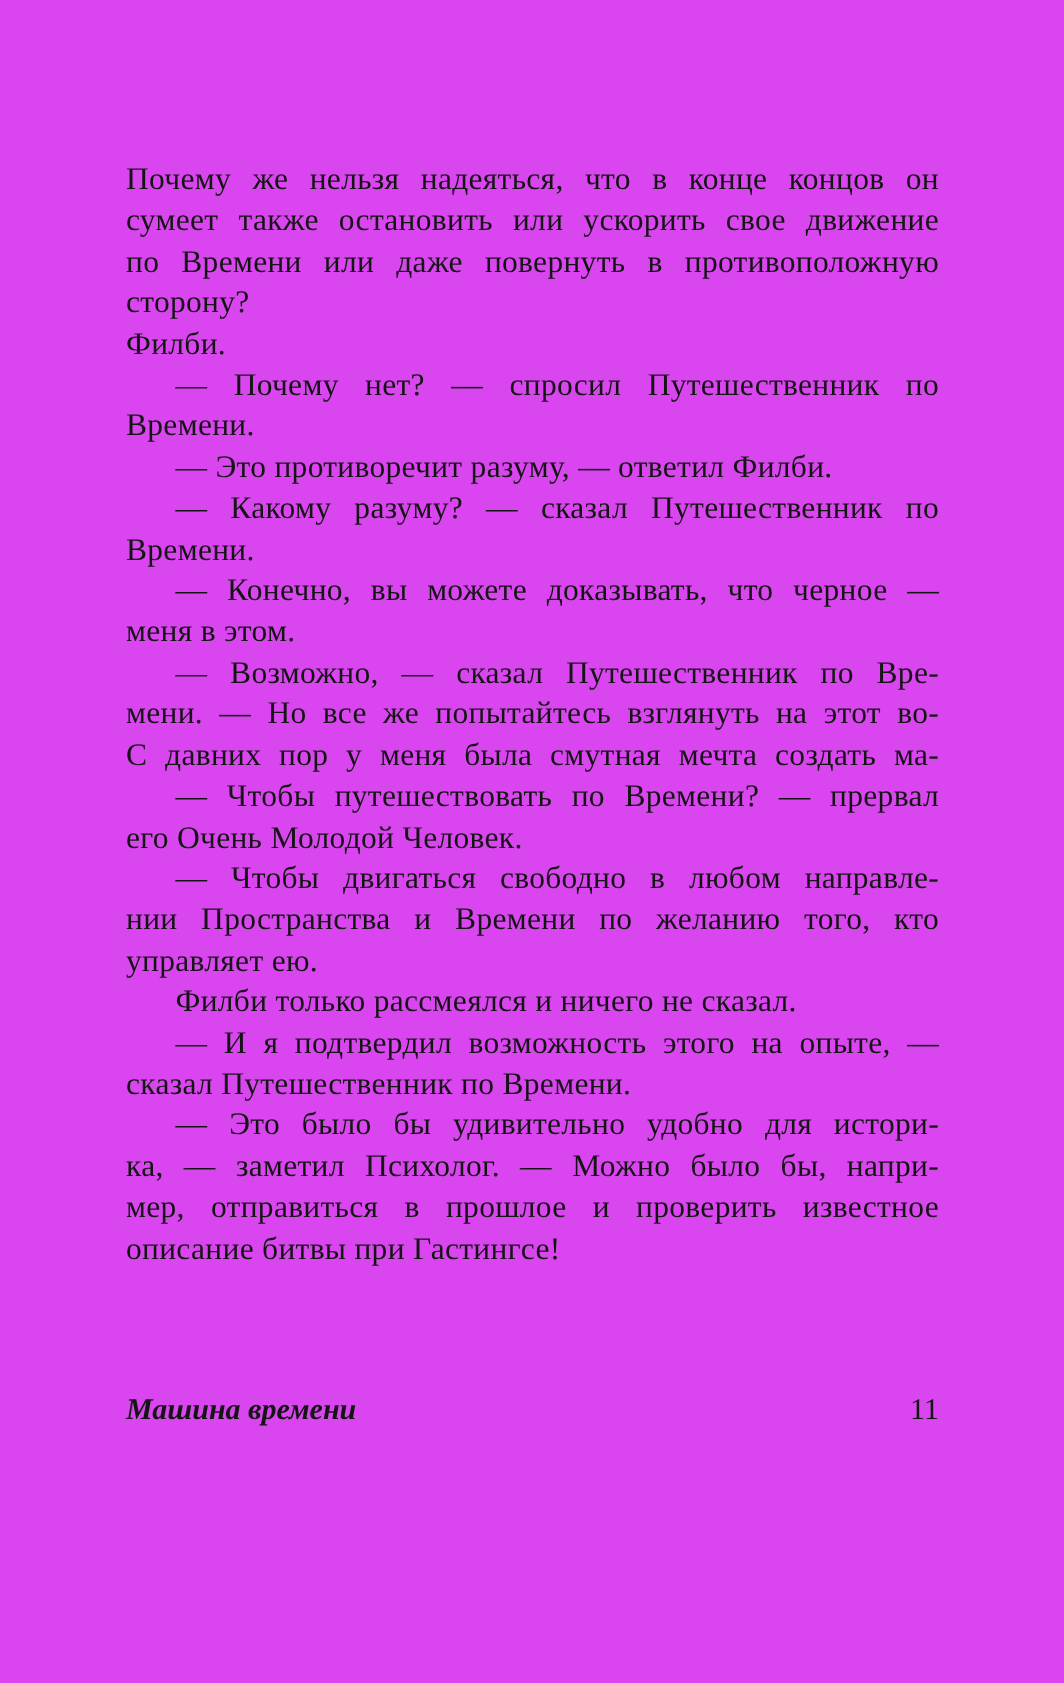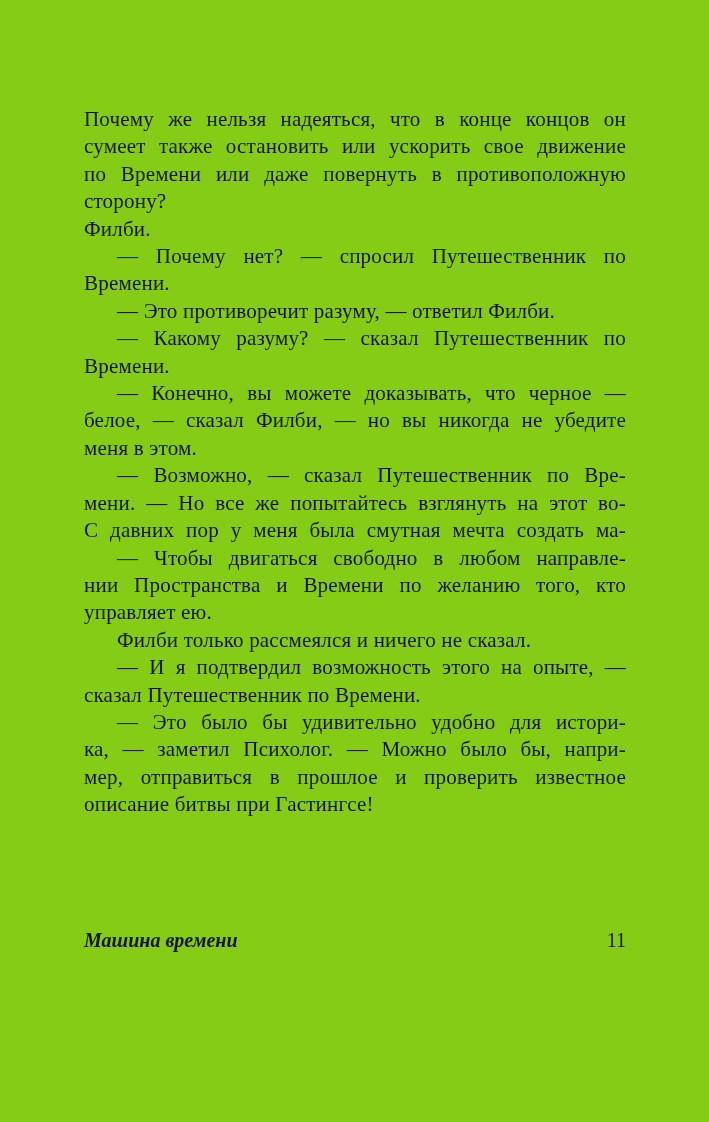--- a/index.html
+++ b/index.html
@@ -11,21 +11,21 @@
     width: 709px;
     height: 1122px;
     position: relative;
     font-family: "Liberation Serif", serif;
     color: #151515;
     overflow: hidden;
   }
   .book-page {
     position: absolute;
     inset: 0;
-    background: #84cc16;
+    background: #d946ef;
   }
   .text-block {
     position: absolute;
     left: 84px;
     top: 106px;
     width: 542px;
   }
   .paragraph {
     margin: 0;
     padding: 0;
@@ -85,27 +85,30 @@
       </div>
       <div class="paragraph">
         <div class="line last indent">— Это противоречит разуму, — ответил Филби.</div>
       </div>
       <div class="paragraph">
         <div class="line indent">— Какому разуму? — сказал Путешественник по</div>
         <div class="line last">Времени.</div>
       </div>
       <div class="paragraph">
         <div class="line indent">— Конечно, вы можете доказывать, что черное —</div>
-        <div class="line">белое, — сказал Филби, — но вы никогда не убедите</div>
         <div class="line last">меня в этом.</div>
       </div>
       <div class="paragraph">
         <div class="line indent">— Возможно, — сказал Путешественник по Вре-</div>
         <div class="line">мени. — Но все же попытайтесь взглянуть на этот во-</div>
         <div class="line">С давних пор у меня была смутная мечта создать ма-</div>
+      </div>
+      <div class="paragraph">
+        <div class="line indent">— Чтобы путешествовать по Времени? — прервал</div>
+        <div class="line last">его Очень Молодой Человек.</div>
       </div>
       <div class="paragraph">
         <div class="line indent">— Чтобы двигаться свободно в любом направле-</div>
         <div class="line">нии Пространства и Времени по желанию того, кто</div>
         <div class="line last">управляет ею.</div>
       </div>
       <div class="paragraph">
         <div class="line last indent">Филби только рассмеялся и ничего не сказал.</div>
       </div>
       <div class="paragraph">

